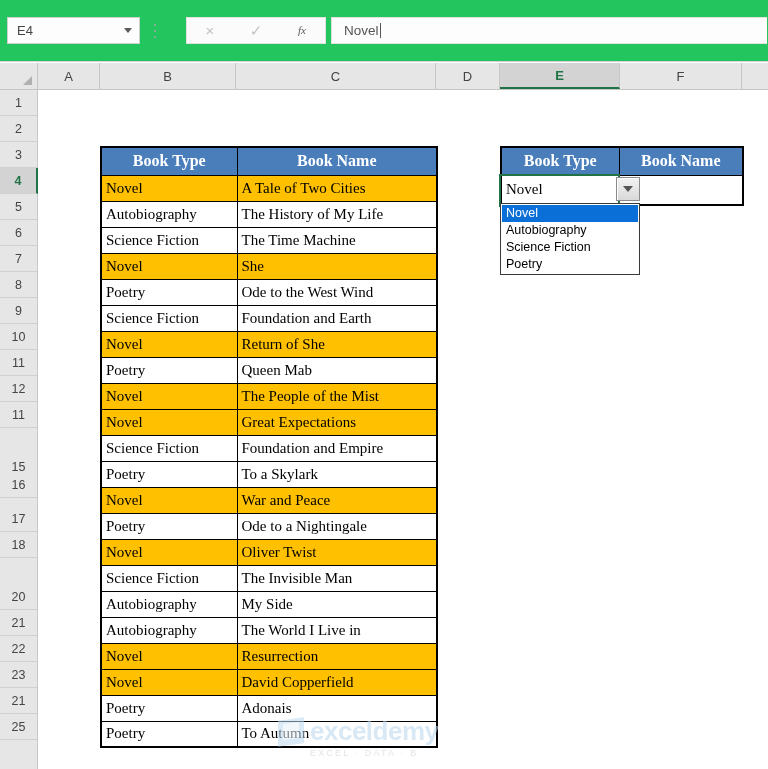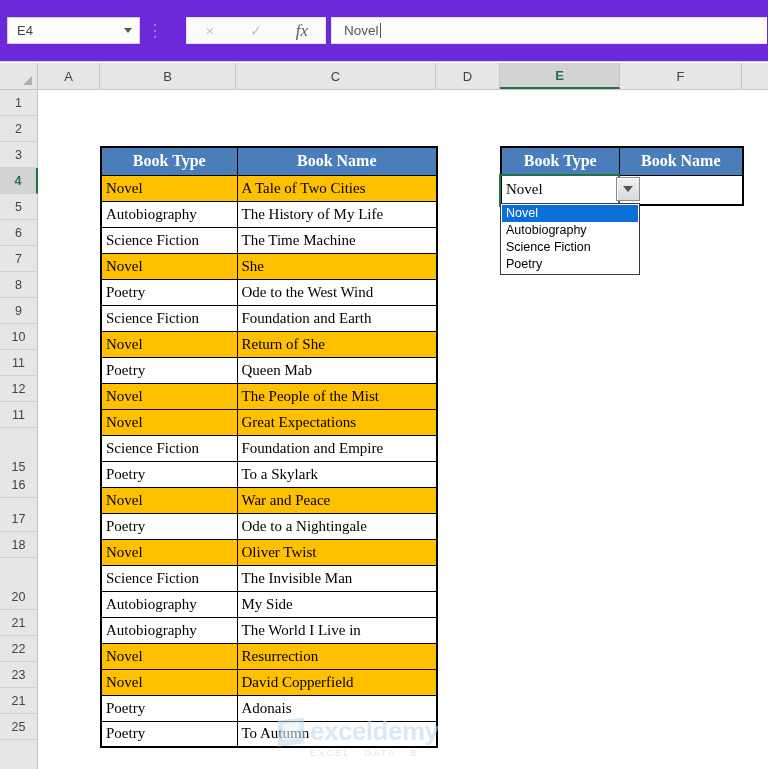--- a/index.html
+++ b/index.html
@@ -14,21 +14,21 @@
     height: 769px;
     overflow: hidden;
     background: #ffffff;
   }
 
   
   .fxbar {
     position: absolute;
     left: 0; top: 0;
     width: 768px; height: 62px;
-    background: #6d28d9;
+    background: #22c55e;
     border-bottom: 1px solid #d4d4d4;
     box-sizing: border-box;
   }
   .namebox {
     position: absolute;
     left: 7px; top: 17px;
     width: 133px; height: 27px;
     background: #fdfdfd;
     border: 1px solid #cfcfcf;
     box-sizing: border-box;
@@ -83,21 +83,21 @@
     flex: 1;
     text-align: center;
     font-size: 15px;
     color: #c2c2c2;
     line-height: 25px;
   }
   .fxbtn.fx {
     color: #5c5c5c;
     font-family: "Liberation Serif", serif;
     font-style: italic;
-    font-size: 17px;
+    font-size: 11px;
     text-align: center;
   }
   .formula-input {
     position: absolute;
     left: 331px; top: 17px;
     width: 436px; height: 27px;
     background: #fdfdfd;
     border: 1px solid #e2e2e2;
     border-right: none;
     box-sizing: border-box;

